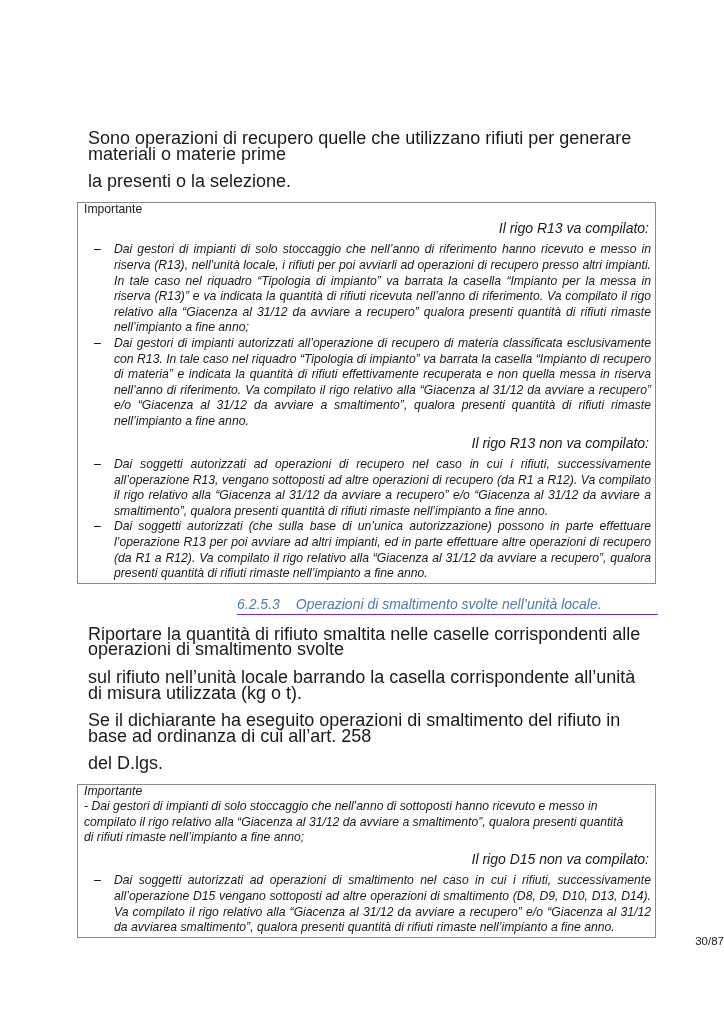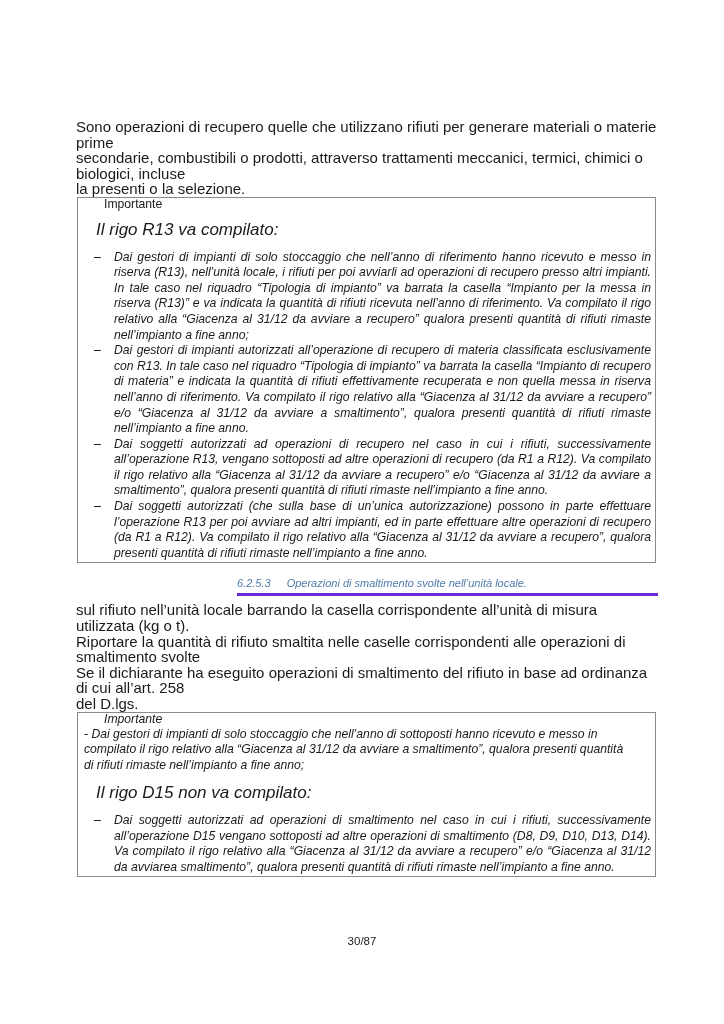--- a/index.html
+++ b/index.html
@@ -2,88 +2,88 @@
 <html><head>
   <meta charset="utf-8">
   <style>
     html, body { margin: 0; padding: 0; background: #ffffff; }
     body {
       width: 724px; height: 1024px; position: relative; overflow: hidden;
       font-family: "Liberation Sans", sans-serif;
       color: #1a1a1a;
     }
     .page { position: absolute; left: 76px; top: 119px; width: 582px; }
-    .p { font-size: 15px; line-height: 15.6px; margin: 0; }
+    .p { font-size: 18px; line-height: 15.6px; margin: 12px; }
     .box {
       border: 1.5px solid #8a8a8a;
       padding: 0 0 1px 6px;
       margin: 0 0 0 1px;
       width: 571px;
       font-style: italic;
     }
-    .box .title { font-style: normal; font-size: 12.2px; line-height: 12px; margin: 0 0 2px 20px; }
+    .box .title { font-style: normal; font-size: 12.2px; line-height: 12px; margin: 0 0 2px 0; }
     .box .title.it { font-style: italic; }
-    .box .line { font-size: 17px; line-height: 15.6px; margin: 12px; }
+    .box .line { font-size: 14px; line-height: 15.6px; margin: 6px; text-align: right; }
     .box ul { list-style: none; margin: 0; padding: 0; }
     .box li {
       position: relative;
       padding-left: 30px;
       font-size: 12.2px; line-height: 15.6px;
       text-align: justify;
       margin-right: 4px;
     }
     .box li .dash { position: absolute; left: 10px; top: 0; }
     .box .free { font-size: 12.2px; line-height: 15.6px; margin-right: 4px; }
     .heading {
       margin: 13px 0 6px 161px;
-      border-bottom: 3px solid #6d28d9;
+      border-bottom: 1px solid #6d28d9;
       padding-bottom: 2px;
       font-style: italic;
       color: #4f7bab;
-      font-size: 11px;
+      font-size: 14px;
       line-height: 15px;
     }
     .heading .num { margin-right: 16px; }
     .footer {
       position: absolute; left: 0; width: 724px; top: 935px;
-      text-align: center; font-size: 11.5px;
+      text-align: right; font-size: 11.5px;
     }
   </style>
 </head>
 <body>
 
 <div class="page">
 
   <div>
     <p class="p">Sono operazioni di recupero quelle che utilizzano rifiuti per generare materiali o materie prime</p>
-    <p class="p">secondarie, combustibili o prodotti, attraverso trattamenti meccanici, termici, chimici o biologici, incluse</p>
     <p class="p">la presenti o la selezione.</p>
   </div>
 
   <div class="box">
     <p class="title">Importante</p>
     <p class="line">Il rigo R13 va compilato:</p>
     <ul>
       <li><span class="dash">–</span><span>Dai gestori di impianti di solo stoccaggio che nell’anno di riferimento hanno ricevuto e messo in riserva (R13), nell’unità locale, i rifiuti per poi avviarli ad operazioni di recupero presso altri impianti. In tale caso nel riquadro “Tipologia di impianto” va barrata la casella “Impianto per la messa in riserva (R13)” e va indicata la quantità di rifiuti ricevuta nell’anno di riferimento. Va compilato il rigo relativo alla “Giacenza al 31/12 da avviare a recupero” qualora presenti quantità di rifiuti rimaste nell’impianto a fine anno;</span></li>
       <li><span class="dash">–</span><span>Dai gestori di impianti autorizzati all’operazione di recupero di materia classificata esclusivamente con R13. In tale caso nel riquadro “Tipologia di impianto” va barrata la casella “Impianto di recupero di materia” e indicata la quantità di rifiuti effettivamente recuperata e non quella messa in riserva nell’anno di riferimento. Va compilato il rigo relativo alla “Giacenza al 31/12 da avviare a recupero” e/o “Giacenza al 31/12 da avviare a smaltimento”, qualora presenti quantità di rifiuti rimaste nell’impianto a fine anno.</span></li>
     </ul>
+    <p class="line">Il rigo R13 non va compilato:</p>
     <ul>
       <li><span class="dash">–</span><span>Dai soggetti autorizzati ad operazioni di recupero nel caso in cui i rifiuti, successivamente all’operazione R13, vengano sottoposti ad altre operazioni di recupero (da R1 a R12). Va compilato il rigo relativo alla “Giacenza al 31/12 da avviare a recupero” e/o “Giacenza al 31/12 da avviare a smaltimento”, qualora presenti quantità di rifiuti rimaste nell’impianto a fine anno.</span></li>
       <li><span class="dash">–</span><span>Dai soggetti autorizzati (che sulla base di un’unica autorizzazione) possono in parte effettuare l’operazione R13 per poi avviare ad altri impianti, ed in parte effettuare altre operazioni di recupero (da R1 a R12). Va compilato il rigo relativo alla “Giacenza al 31/12 da avviare a recupero”, qualora presenti quantità di rifiuti rimaste nell’impianto a fine anno.</span></li>
     </ul>
   </div>
 
 
   <div class="heading">
     <span class="num">6.2.5.3</span><span>Operazioni di smaltimento svolte nell’unità locale.</span>
   </div>
 
   <div>
+    <p class="p">Riportare la quantità di rifiuto smaltita nelle caselle corrispondenti alle operazioni di smaltimento svolte</p>
     <p class="p">sul rifiuto nell’unità locale barrando la casella corrispondente all’unità di misura utilizzata (kg o t).</p>
-    <p class="p">Riportare la quantità di rifiuto smaltita nelle caselle corrispondenti alle operazioni di smaltimento svolte</p>
     <p class="p">Se il dichiarante ha eseguito operazioni di smaltimento del rifiuto in base ad ordinanza di cui all’art. 258</p>
     <p class="p">del D.lgs.</p>
   </div>
 
   <div class="box">
     <p class="title it">Importante</p>
     <div>
       <div class="free">- Dai gestori di impianti di solo stoccaggio che nell’anno di sottoposti hanno ricevuto e messo in</div>
       <div class="free">compilato il rigo relativo alla “Giacenza al 31/12 da avviare a smaltimento”, qualora presenti quantità</div>
       <div class="free">di rifiuti rimaste nell’impianto a fine anno;</div>

